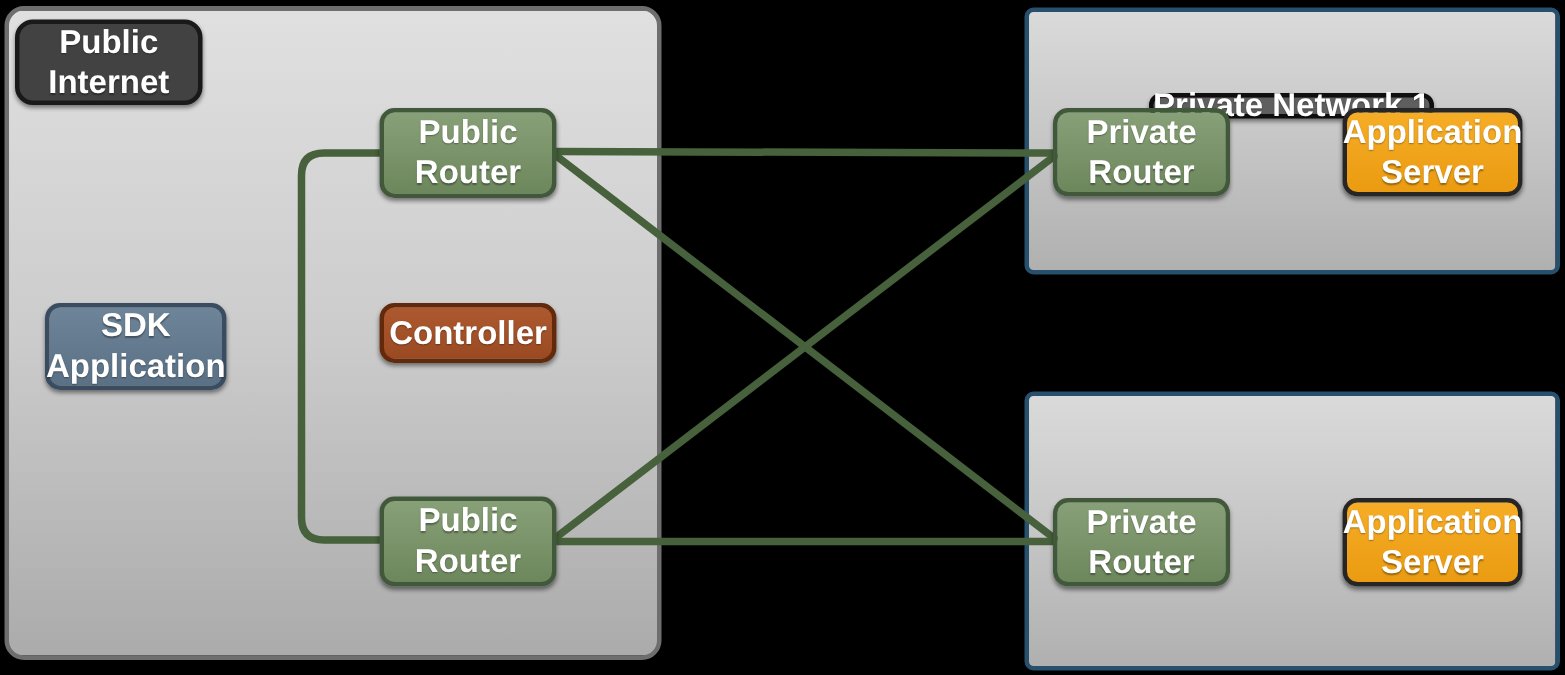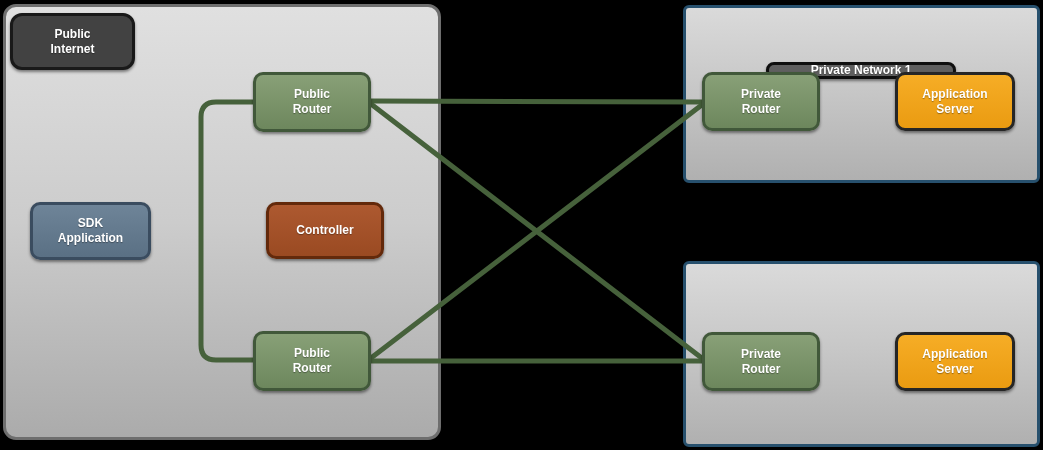--- a/index.html
+++ b/index.html
@@ -56,21 +56,21 @@
   .node, .badge {
     position: absolute;
     box-sizing: border-box;
     z-index: 3;
     display: flex;
     align-items: center;
     justify-content: center;
     text-align: center;
     color: #ffffff;
     font-weight: bold;
-    font-size: 12px;
+    font-size: 22px;
     line-height: 1.22;
     white-space: pre-line;
     box-shadow: 0 2px 3px rgba(0,0,0,0.45);
     text-shadow: 0 1px 1px rgba(0,0,0,0.35);
   }
   .node {
     border-radius: 10px;
     border: 3px solid;
   }
   .green  { background: linear-gradient(180deg, #88a077 0%, #6d875d 100%); border-color: #41583a; }
@@ -86,21 +86,21 @@
   .badge-gray {
     background: #5f5f5f;
     border: 3px solid #0f0f0f;
     border-radius: 8px;
     white-space: nowrap;
   }
 
   
   #public-internet-badge { left: 10px;  top: 13px;  width: 125px; height: 57px; }
   #sdk-application       { left: 30px;  top: 202px; width: 121px; height: 58px; }
-  #controller            { left: 266px; top: 202px; width: 118px; height: 57px; }
+  #controller            { left: 253px; top: 202px; width: 118px; height: 40px; }
   #public-router-top     { left: 253px; top: 72px;  width: 118px; height: 60px; }
   #public-router-bottom  { left: 253px; top: 331px; width: 118px; height: 60px; }
   #pn1-badge             { left: 766px; top: 14px;  width: 190px; height: 17px; margin-top: 48px; }
   #private-router-1      { left: 702px; top: 72px;  width: 118px; height: 59px; }
   #application-server-1  { left: 895px; top: 72px;  width: 120px; height: 59px; }
   #pn2-badge             { left: 766px; top: 271px; width: 190px; height: 31px; }
   #private-router-2      { left: 702px; top: 332px; width: 118px; height: 59px; }
   #application-server-2  { left: 895px; top: 332px; width: 120px; height: 59px; }
 </style>
 </head>

